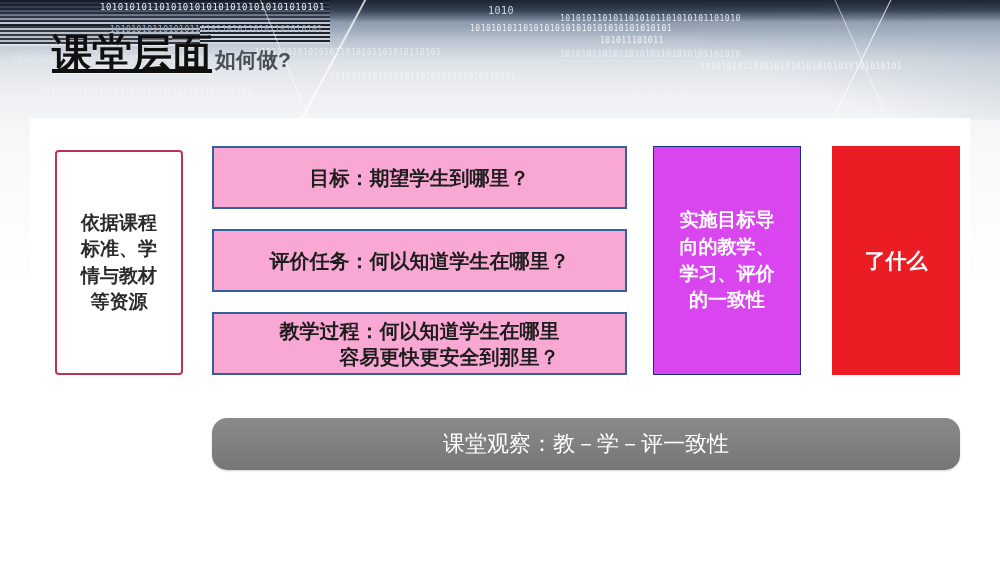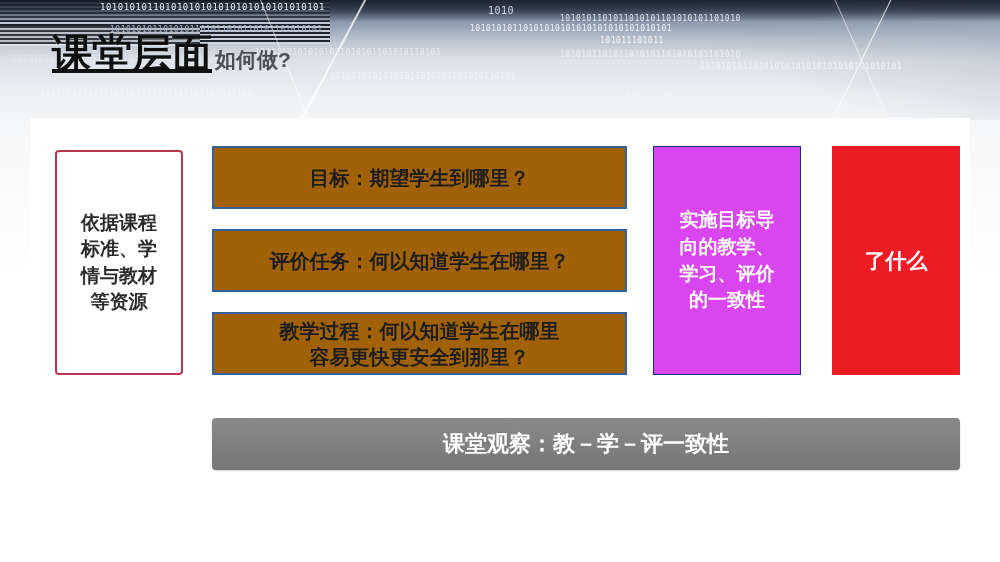--- a/index.html
+++ b/index.html
@@ -175,26 +175,27 @@
     background: #ffffff;
     color: #2b2b2b;
     font-size: 19px;
     font-weight: 700;
     line-height: 1.38;
     padding: 4px 6px;
   }
 
   .blue-box {
     border: 2px solid #36609c;
-    background: #a16207;
+    background: #f9a8d4;
     color: #1d1d1d;
     font-size: 20px;
     font-weight: 700;
     line-height: 1.30;
     padding: 2px 16px;
+    text-align: right;
   }
   .bb1 { left: 212px; top: 146px; width: 415px; height: 63px; }
   .bb2 { left: 212px; top: 229px; width: 415px; height: 63px; }
   .bb3 { left: 212px; top: 312px; width: 415px; height: 63px; }
 
   .navy-box {
     left: 653px;
     top: 146px;
     width: 148px;
     height: 229px;
@@ -219,24 +220,24 @@
     line-height: 1.42;
     padding: 2px 4px;
   }
 
   .gray-bar {
     left: 212px;
     top: 418px;
     width: 748px;
     height: 52px;
     background: linear-gradient(180deg, #8a8a8a 0%, #7e7e7e 60%, #767676 100%);
-    border-radius: 4px;
+    border-radius: 15px;
     color: #ffffff;
     font-size: 22px;
-    font-weight: 700;
+    font-weight: 400;
     box-shadow: 0 1px 2px rgba(0,0,0,.18);
   }
 
   
   .conn-svg {
     position: absolute;
     left: 0; top: 0;
     width: 1000px; height: 562px;
     pointer-events: none;
   }

